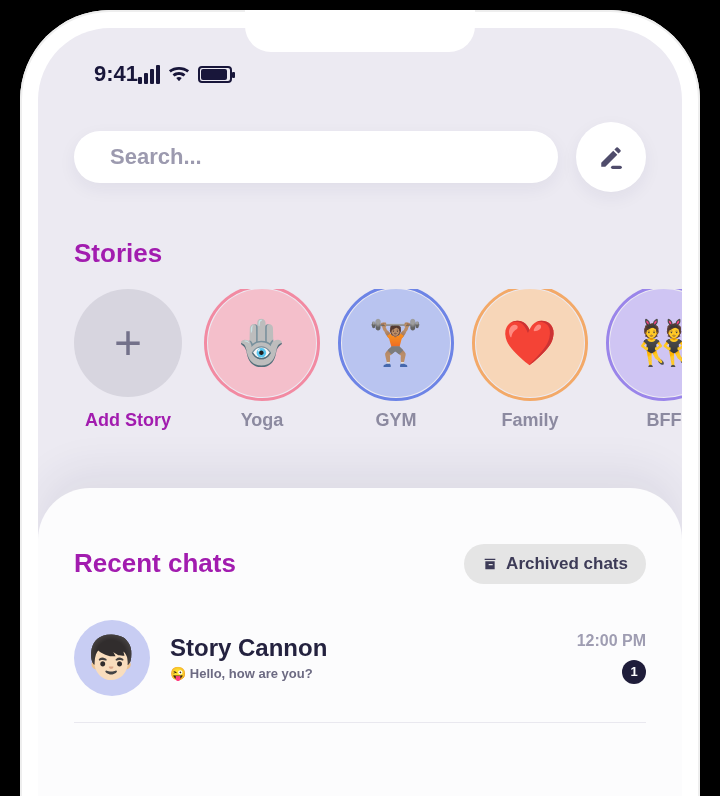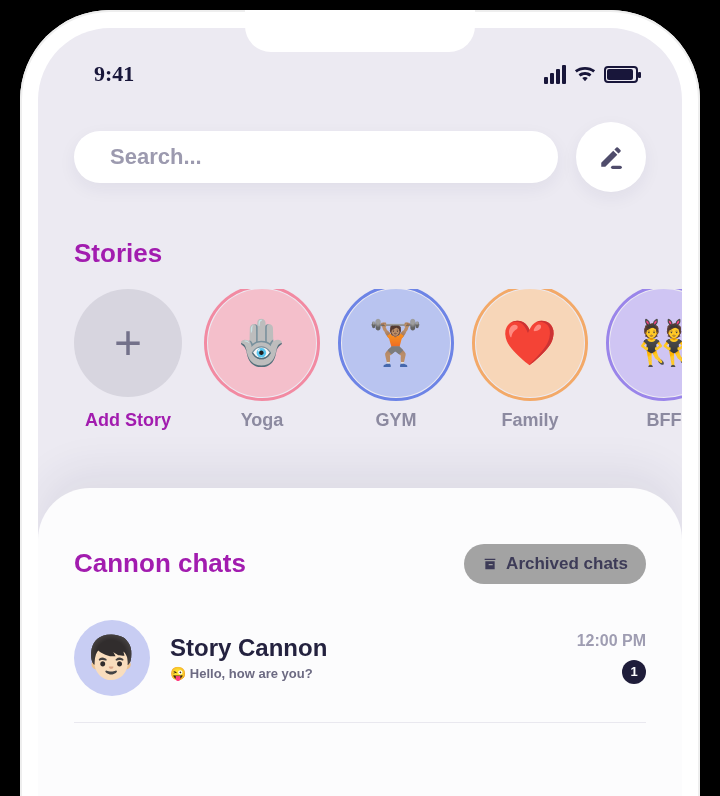--- a/index.html
+++ b/index.html
@@ -37,25 +37,23 @@
     transform: translateX(-50%);
     width: 230px;
     height: 42px;
     background: #fff;
     border-bottom-left-radius: 26px;
     border-bottom-right-radius: 26px;
     z-index: 10;
   }
   .status-bar {
     display: flex;
-    justify-content: space-between;
     align-items: center;
     padding: 22px 44px 0 56px;
     height: 70px;
-    font-family: Liberation Serif, serif;
   }
   .status-time {
     font-weight: 700;
     font-size: 22px;
     color: #18163a;
   }
   .status-icons {
     display: flex;
     gap: 8px;
     align-items: center;
@@ -163,21 +161,21 @@
     padding: 56px 36px 0 36px;
     box-shadow: 0 -20px 40px rgba(40,40,80,0.07);
     min-height: 400px;
   }
   .chats-header {
     display: flex;
     justify-content: space-between;
     align-items: center;
   }
   .archived-pill {
-    background: #a3a3a3;
+    background: #e5e5e5;
     border-radius: 24px;
     padding: 10px 18px;
     display: flex;
     align-items: center;
     gap: 8px;
     font-size: 17px;
     font-weight: 700;
     color: #3d3b57;
   }
   .chat-row {
@@ -304,21 +302,21 @@
       <div class="story">
         <div class="story-circle ring" style="background:#cfc5f3;--ring-color:#9a85ea;">
           <span>👯</span>
         </div>
         <div class="story-label muted">BFF</div>
       </div>
     </div>
 
     <div class="chats-panel">
       <div class="chats-header">
-        <div class="section-title" style="padding:0;">Cannon chats</div>
+        <div class="section-title" style="padding:0;">Recent chats</div>
         <div class="archived-pill">
           <svg width="16" height="16" viewBox="0 0 24 24" fill="#3d3b57">
             <path d="M20 6H4V4h16v2zm-1 2H5v12h14V8zm-9 4h6v2h-6v-2z"></path>
           </svg>
           <span>Archived chats</span>
         </div>
       </div>
 
       <div class="chat-row">
         <div class="avatar">

